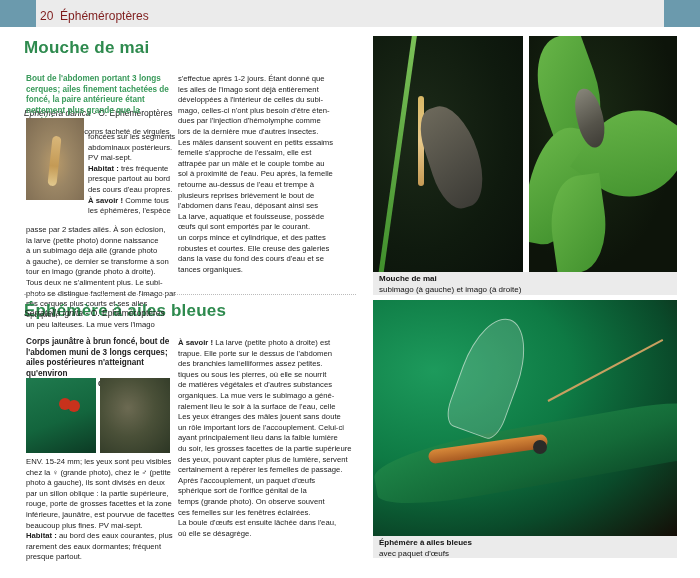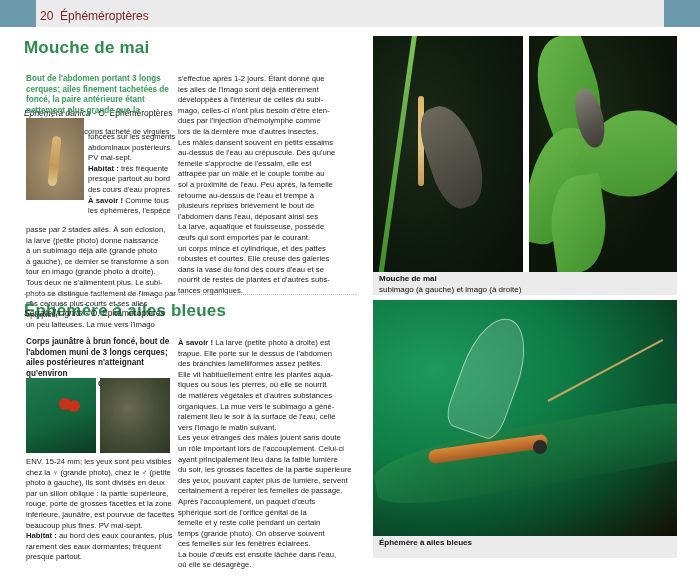--- a/index.html
+++ b/index.html
@@ -101,33 +101,31 @@
 </div>
 
 <div class="col" style="left:178px; top:74px; width:178px;">
   <div>s'effectue après 1-2 jours. Étant donné que</div>
   <div>les ailes de l'imago sont déjà entièrement</div>
   <div>développées à l'intérieur de celles du subi-</div>
   <div>mago, celles-ci n'ont plus besoin d'être éten-</div>
   <div>dues par l'injection d'hémolymphe comme</div>
   <div>lors de la dernière mue d'autres insectes.</div>
   <div>Les mâles dansent souvent en petits essaims</div>
-  <div>au-dessus de l'eau au crépuscule. Dès qu'une</div>
   <div>femelle s'approche de l'essaim, elle est</div>
   <div>attrapée par un mâle et le couple tombe au</div>
   <div>sol à proximité de l'eau. Peu après, la femelle</div>
   <div>retourne au-dessus de l'eau et trempe à</div>
   <div>plusieurs reprises brièvement le bout de</div>
   <div>l'abdomen dans l'eau, déposant ainsi ses</div>
   <div>La larve, aquatique et fouisseuse, possède</div>
   <div>œufs qui sont emportés par le courant.</div>
   <div>un corps mince et cylindrique, et des pattes</div>
   <div>robustes et courtes. Elle creuse des galeries</div>
   <div>dans la vase du fond des cours d'eau et se</div>
-  <div>nourrit de restes de plantes et d'autres subs-</div>
   <div>tances organiques.</div>
 </div>
 
 <div class="dotted-rule" style="top:294px;"></div>
 
 <div class="species-title" style="top:301px;">Éphémère à ailes bleues</div>
 <div class="species-sub" style="top:308px;">
   <i>Serratella ignita</i>
   <span>- O. Éphéméroptères</span>
 </div>
@@ -155,35 +153,32 @@
   <div>beaucoup plus fines. PV mai-sept.</div>
   <div><b>Habitat :</b> <span>au bord des eaux courantes, plus</span></div>
   <div>rarement des eaux dormantes; fréquent</div>
   <div>presque partout.</div>
 </div>
 
 <div class="col" style="left:178px; top:338px; width:180px;">
   <div><b>À savoir !</b> <span>La larve (petite photo à droite) est</span></div>
   <div>trapue. Elle porte sur le dessus de l'abdomen</div>
   <div>des branchies lamelliformes assez petites.</div>
-  <div>Elle vit habituellement entre les plantes aqua-</div>
   <div>tiques ou sous les pierres, où elle se nourrit</div>
   <div>de matières végétales et d'autres substances</div>
   <div>organiques. La mue vers le subimago a géné-</div>
   <div>ralement lieu le soir à la surface de l'eau, celle</div>
-  <div>vers l'imago le matin suivant.</div>
   <div>Les yeux étranges des mâles jouent sans doute</div>
   <div>un rôle important lors de l'accouplement. Celui-ci</div>
   <div>ayant principalement lieu dans la faible lumière</div>
   <div>du soir, les grosses facettes de la partie supérieure</div>
   <div>des yeux, pouvant capter plus de lumière, servent</div>
   <div>certainement à repérer les femelles de passage.</div>
   <div>Après l'accouplement, un paquet d'œufs</div>
   <div>sphérique sort de l'orifice génital de la</div>
-  <div>femelle et y reste collé pendant un certain</div>
   <div>temps (grande photo). On observe souvent</div>
   <div>ces femelles sur les fenêtres éclairées.</div>
   <div>La boule d'œufs est ensuite lâchée dans l'eau,</div>
   <div>où elle se désagrège.</div>
 </div>
 
 <div class="photo subimago-photo">
   <div style="position:absolute; left:22px; top:-10px; width:5px; height:260px; background:linear-gradient(#7ec25a,#3d8c2a); transform:rotate(8deg);"></div>
   <div style="position:absolute; left:45px; top:60px; width:6px; height:90px; border-radius:3px; background:linear-gradient(#d8b866,#e8c98a 50%,#c59a55);"></div>
   <div style="position:absolute; left:55px; top:68px; width:50px; height:105px; border-radius:40% 60% 55% 45%; background:linear-gradient(160deg,#6e6a5c,#4e4c44 60%,#3a3934); transform:rotate(-18deg);"></div>
@@ -205,13 +200,14 @@
 <div class="photo bwo-photo">
   <div style="position:absolute; left:0; top:125px; width:330px; height:60px; background:linear-gradient(170deg,#1f8a4a,#146a38 60%,#0d4a28); transform:rotate(-10deg); border-radius:40% 20% 10% 30%;"></div>
   <div style="position:absolute; left:88px; top:16px; width:58px; height:120px; border-radius:50% 50% 20% 20%; border:1px solid rgba(230,240,230,0.6); background:rgba(220,235,225,0.18); transform:rotate(20deg);"></div>
   <div style="position:absolute; left:55px; top:142px; width:120px; height:14px; border-radius:7px; background:linear-gradient(#d88a3a,#a85a22); transform:rotate(-8deg);"></div>
   <div style="position:absolute; left:160px; top:140px; width:14px; height:14px; border-radius:50%; background:#2a2a28;"></div>
   <div style="position:absolute; left:175px; top:100px; width:130px; height:2px; background:#c8a060; transform:rotate(-28deg); transform-origin:left;"></div>
 </div>
 
 <div class="caption-box" style="left:373px; top:536px; width:304px; height:22px;">
   <div class="cap-title">Éphémère à ailes bleues</div>
+  <div>avec paquet d'œufs</div>
 </div>
 
 </body></html>

